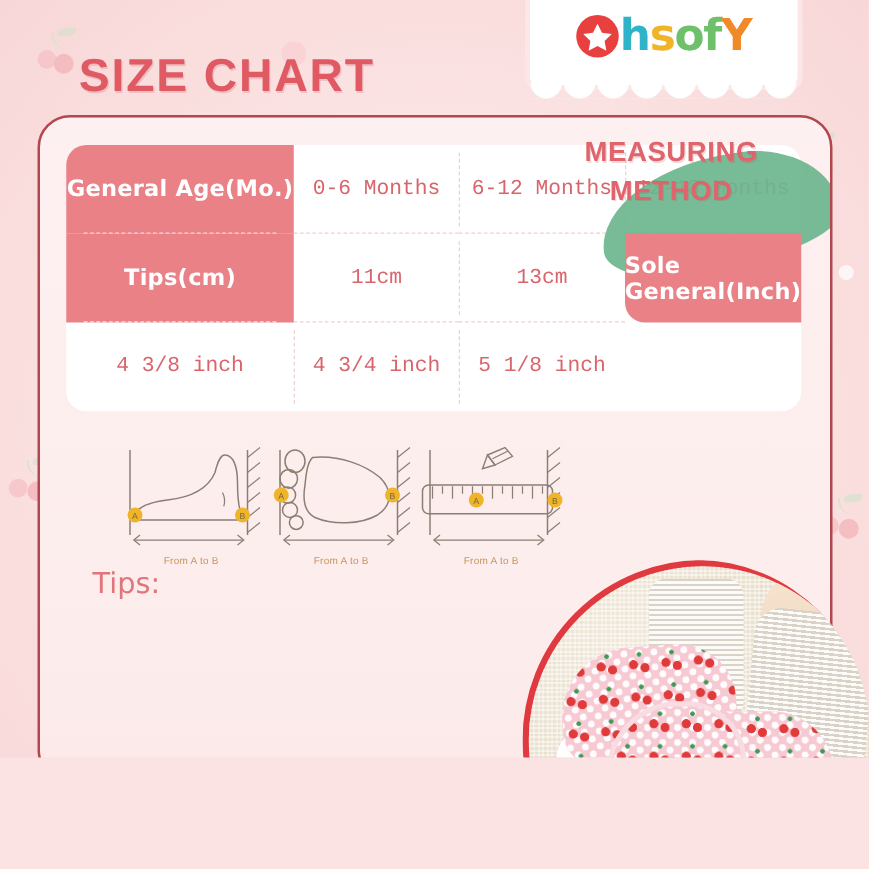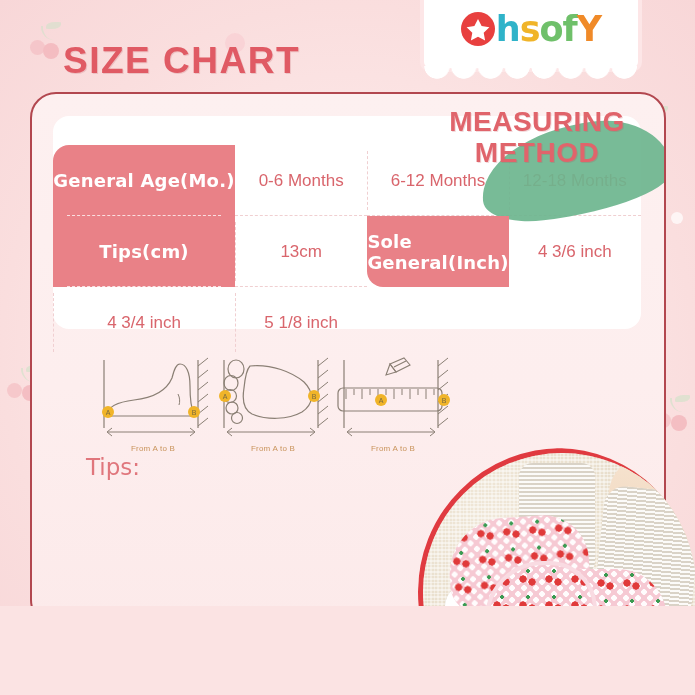--- a/index.html
+++ b/index.html
@@ -75,40 +75,39 @@
   }
   #table-white{
     position:absolute;left:0;top:0;width:588px;height:213px;
     background:#ffffff;border-radius:16px;
   }
   #table{
     position:absolute;left:0;top:0;width:588px;height:213px;
     display:grid;
     grid-template-columns:182px 1fr 1fr 1fr;
     grid-template-rows:1fr 1fr 1fr;
-    margin-top:29px;
   }
   .rowhead{
     background:#e98187;color:#ffffff;
     display:flex;align-items:center;justify-content:center;
     font-family:"DejaVu Sans", sans-serif;font-weight:bold;font-size:18px;
     letter-spacing:.2px;
     position:relative;z-index:2;
   }
   .rowhead.r0{border-radius:16px 0 0 0;}
   .rowhead.r2{border-radius:0 0 0 16px;}
   .rowhead::after{
     content:"";position:absolute;left:14px;right:14px;bottom:0;height:0;
     border-bottom:1px dashed rgba(255,255,255,.75);
   }
   .rowhead.r2::after{display:none;}
 
   .cell{
     display:flex;align-items:center;justify-content:center;
-    font-family:Liberation Sans, sans-serif;font-size:17px;color:#d9656c;
+    font-family:Liberation Mono, monospace;font-size:17px;color:#d9656c;
     position:relative;background:transparent;
   }
   .cell.hdr{font-size:17px;}
   .cell::after{
     content:"";position:absolute;left:0;right:0;bottom:0;
     border-bottom:1px dashed #f0cfd1;
   }
   .cell.last-row::after{display:none;}
   .cell.vdiv::before{
     content:"";position:absolute;left:0;top:6px;bottom:6px;
@@ -132,27 +131,27 @@
     position:absolute;right:-8px;top:30px;width:192px;height:92px;
     background:#6cb58e;
     border-radius:62% 38% 70% 30% / 72% 60% 40% 28%;
     transform:rotate(-7deg);
     opacity:.92;
   }
   #mm{
     position:absolute;right:22px;top:12px;width:210px;
     text-align:center;
     font-family:"Liberation Sans", sans-serif;
-    font-weight:bold;font-size:28px;line-height:31px;
+    font-weight:bold;font-size:22px;line-height:31px;
     color:#e0646b;letter-spacing:.5px;
     text-shadow:1px 1px 0 rgba(190,70,80,.2);
   }
 
   
-  #tips{position:absolute;left:54px;top:360px;width:360px;}
+  #tips{position:absolute;left:42px;top:360px;width:360px;}
   #tips-title{
     font-family:"DejaVu Sans", sans-serif;font-size:23px;color:#e0767c;
     margin-bottom:2px;
   }
   #tips-body{
     font-family:"DejaVu Sans", sans-serif;font-size:15.5px;line-height:21.5px;
     color:#e08086;white-space:pre-line;
   }
 
   
@@ -281,24 +280,25 @@
     <div id="table-wrap">
       <div id="table-white"></div>
       <div id="table">
 
         <div class="rowhead r0">General Age(Mo.)</div>
         <div class="cell hdr">0-6 Months</div>
         <div class="cell hdr vdiv">6-12 Months</div>
         <div class="cell hdr vdiv">12-18 Months</div>
 
         <div class="rowhead r1">Tips(cm)</div>
+        <div class="cell">11cm</div>
         <div class="cell vdiv">13cm</div>
 
         <div class="rowhead r2">Sole General(Inch)</div>
-        <div class="cell last-row">4 3/6 inch</div>
+        <div class="cell last-row">4 3/8 inch</div>
         <div class="cell last-row vdiv">4 3/4 inch</div>
         <div class="cell last-row vdiv">5 1/8 inch</div>
 
       </div>
     </div>
 
     <div id="diagrams">
 
       <div class="diagram d0">
         <svg width="118" height="82" viewBox="0 0 118 82">

